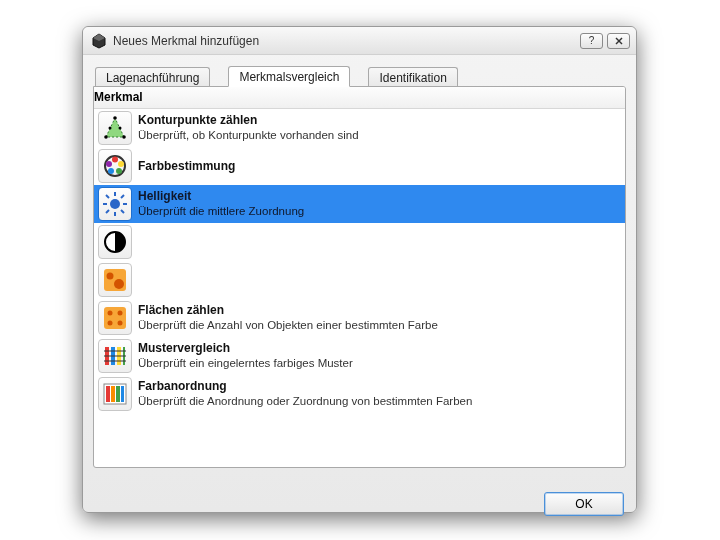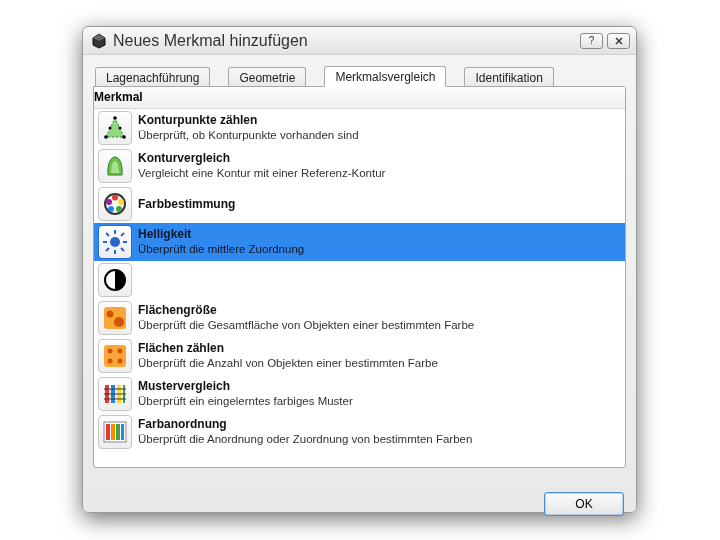--- a/index.html
+++ b/index.html
@@ -32,21 +32,21 @@
     border-radius: 6px 6px 0 0;
   }
   .titlebar .app-icon {
     width: 16px; height: 16px;
     margin-right: 6px;
     display: flex; align-items: center; justify-content: center;
   }
   .titlebar .title {
     flex: 1;
     color: #333;
-    font-size: 16px;
+    font-size: 12px;
   }
   .titlebar .winbtn {
     width: 23px; height: 16px;
     margin-left: 4px;
     border: 1px solid #8a8a8a;
     border-radius: 3px;
     background: linear-gradient(#fdfdfd, #e3e3e3);
     display: flex; align-items: center; justify-content: center;
     font-size: 10px; color: #333;
     cursor: default;
@@ -175,21 +175,20 @@
           <line x1="2" y1="2" x2="8" y2="8" stroke="#333" stroke-width="1.4"></line>
           <line x1="8" y1="2" x2="2" y2="8" stroke="#333" stroke-width="1.4"></line>
         </svg>
     </span>
   </div>
 
   <div class="content">
 
     <div class="tabstrip">
       <div class="tab">Lagenachführung</div>
-      <div class="tab">Geometrie</div>
       <div class="tab active">Merkmalsvergleich</div>
       <div class="tab">Identifikation</div>
     </div>
 
     <div class="tabpanel">
       <div class="column-header">Merkmal</div>
       <div class="list" id="feature-list">
           <div class="item">
             <div class="ico">
               <svg viewBox="0 0 26 26">
@@ -197,32 +196,20 @@
                 <circle cx="4" cy="22" r="1.8" fill="#000"></circle>
                 <circle cx="13" cy="3" r="1.8" fill="#000"></circle>
                 <circle cx="22" cy="22" r="1.8" fill="#000"></circle>
                 <circle cx="8" cy="13" r="1.5" fill="#000"></circle>
                 <circle cx="18" cy="13" r="1.5" fill="#000"></circle>
               </svg>
             </div>
             <div class="texts">
               <div class="name">Konturpunkte zählen</div>
               <div class="desc">Überprüft, ob Konturpunkte vorhanden sind</div>
-            </div>
-          </div>
-          <div class="item">
-            <div class="ico">
-              <svg viewBox="0 0 26 26">
-                <path d="M6 22 C5 10 9 4 13 4 C17 4 21 10 20 22 Z" fill="#6fbf4a" stroke="#2e7d2e"></path>
-                <path d="M9 20 C9 12 11 8 13 8 C15 8 17 12 17 20 Z" fill="#a5e28a"></path>
-              </svg>
-            </div>
-            <div class="texts">
-              <div class="name">Konturvergleich</div>
-              <div class="desc">Vergleicht eine Kontur mit einer Referenz-Kontur</div>
             </div>
           </div>
           <div class="item">
             <div class="ico">
               <svg viewBox="0 0 26 26">
                 <circle cx="13" cy="13" r="10" fill="none" stroke="#333" stroke-width="2"></circle>
                 <circle cx="13" cy="6.5" r="3" fill="#e53935"></circle>
                 <circle cx="19" cy="11" r="3" fill="#fdd835"></circle>
                 <circle cx="17" cy="18" r="3" fill="#43a047"></circle>
                 <circle cx="9" cy="18" r="3" fill="#1e88e5"></circle>
@@ -263,24 +250,20 @@
             </div>
           </div>
           <div class="item">
             <div class="ico">
               <svg viewBox="0 0 26 26">
                 <rect x="2" y="2" width="22" height="22" rx="3" fill="#f7a637"></rect>
                 <circle cx="8" cy="9" r="3.5" fill="#d35400"></circle>
                 <circle cx="17" cy="17" r="5" fill="#d35400"></circle>
               </svg>
             </div>
-            <div class="texts">
-              <div class="name">Flächengröße</div>
-              <div class="desc">Überprüft die Gesamtfläche von Objekten einer bestimmten Farbe</div>
-            </div>
           </div>
           <div class="item">
             <div class="ico">
               <svg viewBox="0 0 26 26">
                 <rect x="2" y="2" width="22" height="22" rx="3" fill="#f7a637"></rect>
                 <circle cx="8" cy="8" r="2.5" fill="#d35400"></circle>
                 <circle cx="18" cy="8" r="2.5" fill="#d35400"></circle>
                 <circle cx="8" cy="18" r="2.5" fill="#d35400"></circle>
                 <circle cx="18" cy="18" r="2.5" fill="#d35400"></circle>
               </svg>

